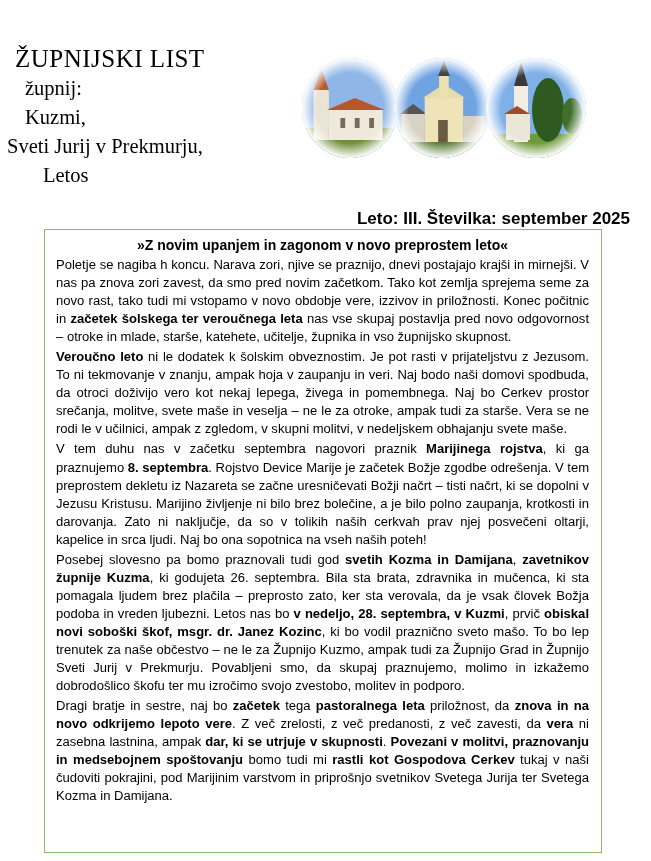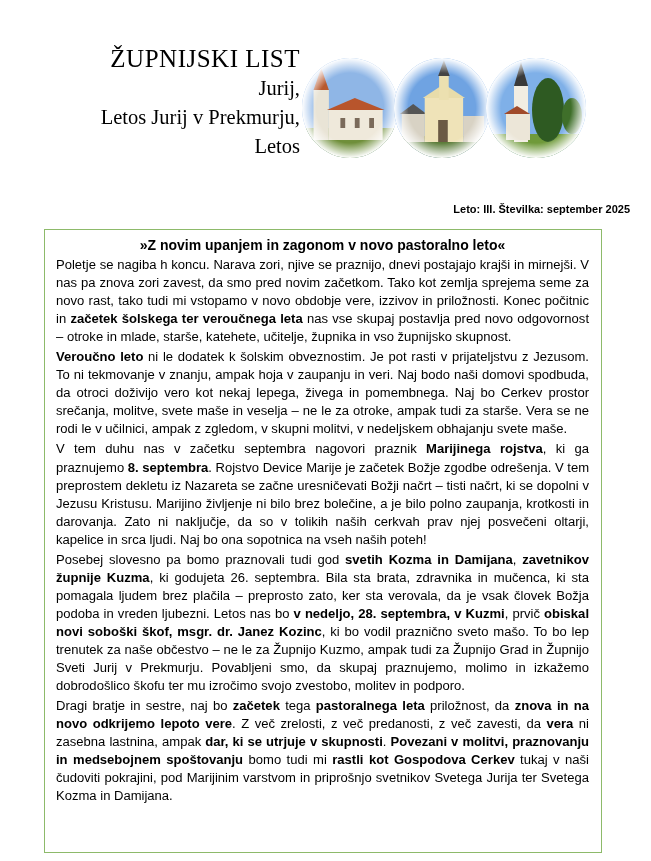--- a/index.html
+++ b/index.html
@@ -1,46 +1,47 @@
 <!DOCTYPE html>
 <html><head>
 <meta charset="utf-8">
 <style>
   html, body { margin: 0; padding: 0; background: #ffffff; }
   body { width: 651px; height: 861px; position: relative; overflow: hidden; font-family: "Liberation Sans", sans-serif; color: #000; }
 
-  .title-block { position: absolute; left: 0; top: 44px; width: 300px; text-align: right; font-family: "Liberation Serif", serif; }
+  .title-block { position: absolute; left: 0; top: 44px; width: 300px; text-align: left; font-family: "Liberation Serif", serif; padding-left: 7px; }
   .title-main { font-size: 25px; letter-spacing: 0.5px; line-height: 30px; margin-left: 8px; }
   .title-line { font-size: 20.5px; line-height: 29px; }
   .title-line.l1 { margin-left: 18px; }
   .title-line.l2 { margin-left: 18px; }
   .title-line.l4 { margin-left: 36px; }
 
   .photos { position: absolute; top: 58px; left: 302px; width: 290px; height: 100px; }
   .photo { position: absolute; top: 0; width: 100px; height: 100px; border-radius: 50%; overflow: hidden; }
   .photo svg { width: 100%; height: 100%; display: block; }
   .photo.p1 { left: 0; width: 96px; }
   .photo.p2 { left: 92px; width: 96px; }
   .photo.p3 { left: 184px; width: 100px; }
 
-  .issue-line { position: absolute; top: 203px; right: 21px; font-size: 11px; font-weight: bold; white-space: nowrap; }
+  .issue-line { position: absolute; top: 209px; right: 21px; font-size: 17px; font-weight: bold; white-space: nowrap; }
 
   .article-box { position: absolute; left: 44px; top: 229px; width: 558px; height: 624px; border: 1.5px solid #8dba6a; box-sizing: border-box; padding: 6px 10px 0 9px; }
   .article-title { text-align: center; font-weight: bold; font-size: 14px; line-height: 18px; margin-bottom: 1px; }
   .article-body { font-size: 13.05px; line-height: 18.05px; text-align: justify; }
   .article-body p { margin: 2px; }
   .article-body b { font-weight: bold; }
 </style>
 </head>
 <body>
 
 <div class="title-block">
   <div class="title-main">ŽUPNIJSKI LIST</div>
-  <div class="title-line l2">Jurij,</div>
-  <div class="title-line l3">Letos Jurij v Prekmurju,</div>
+  <div class="title-line l1">župnij:</div>
+  <div class="title-line l2">Kuzmi,</div>
+  <div class="title-line l3">Sveti Jurij v Prekmurju,</div>
   <div class="title-line l4">Letos</div>
 </div>
 
 <div class="photos">
   <div class="photo p1">
     <svg viewBox="0 0 100 100" preserveAspectRatio="none">
       <defs>
         <radialGradient id="fade1" cx="50%" cy="50%" r="50%">
           <stop offset="70%" stop-color="#fff" stop-opacity="0"></stop>
           <stop offset="100%" stop-color="#fff" stop-opacity="1"></stop>
@@ -96,21 +97,21 @@
       <ellipse cx="62" cy="52" rx="16" ry="32" fill="#2e5a22"></ellipse>
       <ellipse cx="86" cy="58" rx="10" ry="18" fill="#3f6f2a"></ellipse>
       <rect width="100" height="100" fill="url(#fade3)"></rect>
     </svg>
   </div>
 </div>
 
 <div class="issue-line">Leto: III. Številka: september 2025</div>
 
 <div class="article-box">
-  <div class="article-title">»Z novim upanjem in zagonom v novo pastoralno leto«</div>
+  <div class="article-title">»Z novim upanjem in zagonom v novo preprostem leto«</div>
   <div class="article-body" id="article-body">
       <p><span>Poletje se nagiba h koncu. Narava zori, njive se praznijo, dnevi postajajo krajši in mirnejši. V nas pa znova zori zavest, da smo pred novim začetkom. Tako kot zemlja sprejema seme za novo rast, tako tudi mi vstopamo v novo obdobje vere, izzivov in priložnosti. Konec počitnic in </span><b>začetek šolskega ter veroučnega leta</b><span> nas vse skupaj postavlja pred novo odgovornost – otroke in mlade, starše, katehete, učitelje, župnika in vso župnijsko skupnost.</span></p>
       <p><b>Veroučno leto</b><span> ni le dodatek k šolskim obveznostim. Je pot rasti v prijateljstvu z Jezusom. To ni tekmovanje v znanju, ampak hoja v zaupanju in veri. Naj bodo naši domovi spodbuda, da otroci doživijo vero kot nekaj lepega, živega in pomembnega. Naj bo Cerkev prostor srečanja, molitve, svete maše in veselja – ne le za otroke, ampak tudi za starše. Vera se ne rodi le v učilnici, ampak z zgledom, v skupni molitvi, v nedeljskem obhajanju svete maše.</span></p>
       <p><span>V tem duhu nas v začetku septembra nagovori praznik </span><b>Marijinega rojstva</b><span>, ki ga praznujemo </span><b>8. septembra</b><span>. Rojstvo Device Marije je začetek Božje zgodbe odrešenja. V tem preprostem dekletu iz Nazareta se začne uresničevati Božji načrt – tisti načrt, ki se dopolni v Jezusu Kristusu. Marijino življenje ni bilo brez bolečine, a je bilo polno zaupanja, krotkosti in darovanja. Zato ni naključje, da so v tolikih naših cerkvah prav njej posvečeni oltarji, kapelice in srca ljudi. Naj bo ona sopotnica na vseh naših poteh!</span></p>
       <p><span>Posebej slovesno pa bomo praznovali tudi god </span><b>svetih Kozma in Damijana</b><span>, </span><b>zavetnikov župnije Kuzma</b><span>, ki godujeta 26. septembra. Bila sta brata, zdravnika in mučenca, ki sta pomagala ljudem brez plačila – preprosto zato, ker sta verovala, da je vsak človek Božja podoba in vreden ljubezni. Letos nas bo </span><b>v nedeljo, 28. septembra, v Kuzmi</b><span>, prvič </span><b>obiskal novi soboški škof, msgr. dr. Janez Kozinc</b><span>, ki bo vodil praznično sveto mašo. To bo lep trenutek za naše občestvo – ne le za Župnijo Kuzmo, ampak tudi za Župnijo Grad in Župnijo Sveti Jurij v Prekmurju. Povabljeni smo, da skupaj praznujemo, molimo in izkažemo dobrodošlico škofu ter mu izročimo svojo zvestobo, molitev in podporo.</span></p>
       <p><span>Dragi bratje in sestre, naj bo </span><b>začetek</b><span> tega </span><b>pastoralnega leta</b><span> priložnost, da </span><b>znova in na novo odkrijemo lepoto vere</b><span>. Z več zrelosti, z več predanosti, z več zavesti, da </span><b>vera</b><span> ni zasebna lastnina, ampak </span><b>dar, ki se utrjuje v skupnosti</b><span>. </span><b>Povezani v molitvi, praznovanju in medsebojnem spoštovanju</b><span> bomo tudi mi </span><b>rastli kot Gospodova Cerkev</b><span> tukaj v naši čudoviti pokrajini, pod Marijinim varstvom in priprošnjo svetnikov Svetega Jurija ter Svetega Kozma in Damijana.</span></p>
     </div>
 </div>
 
 </body></html>

